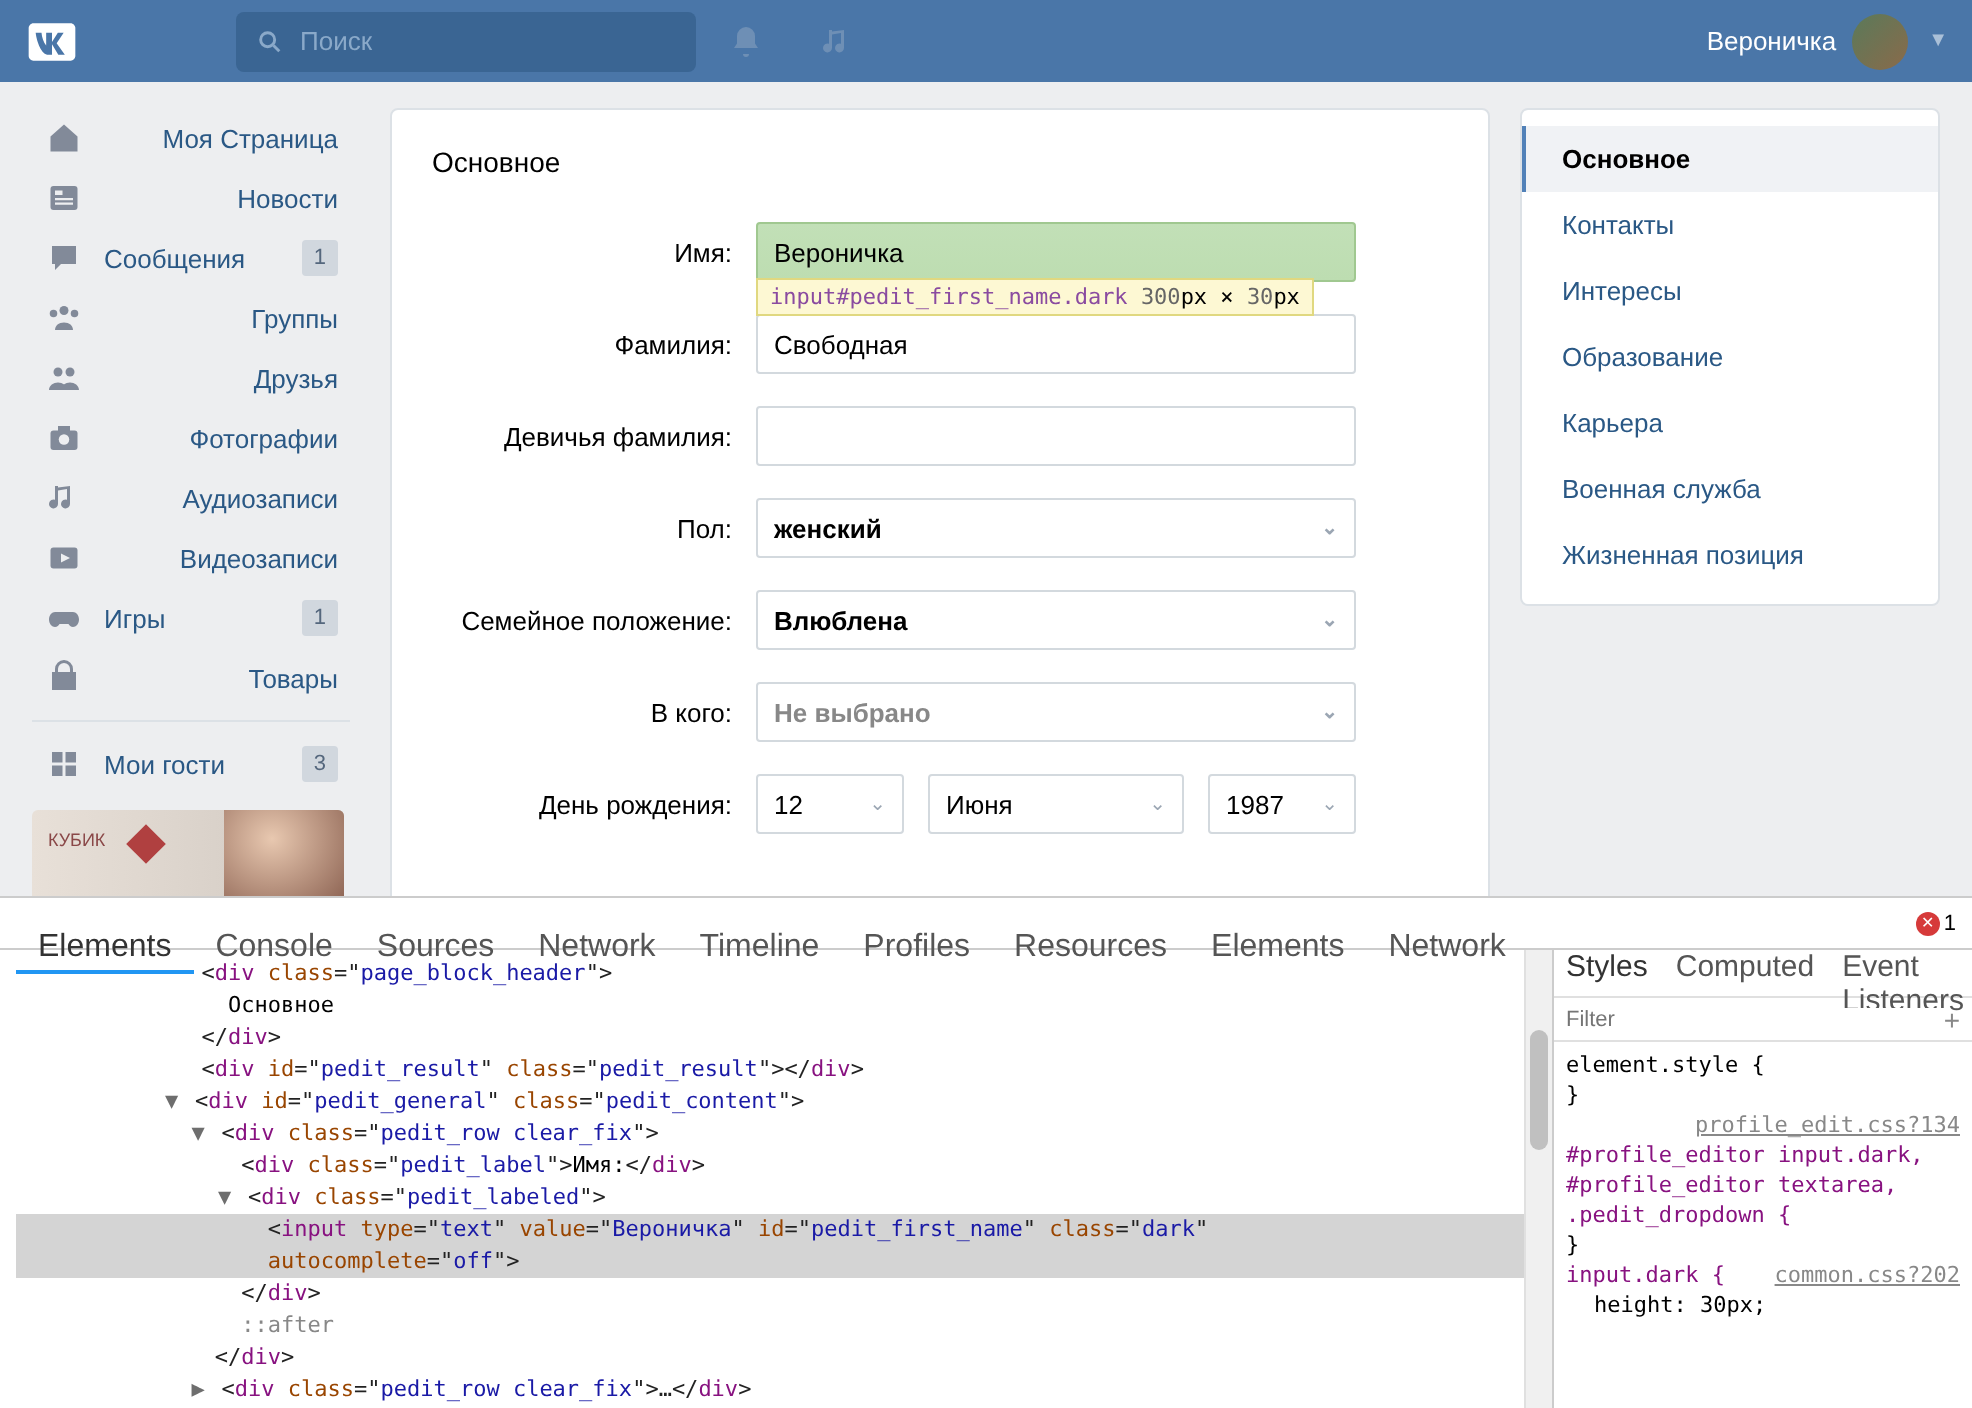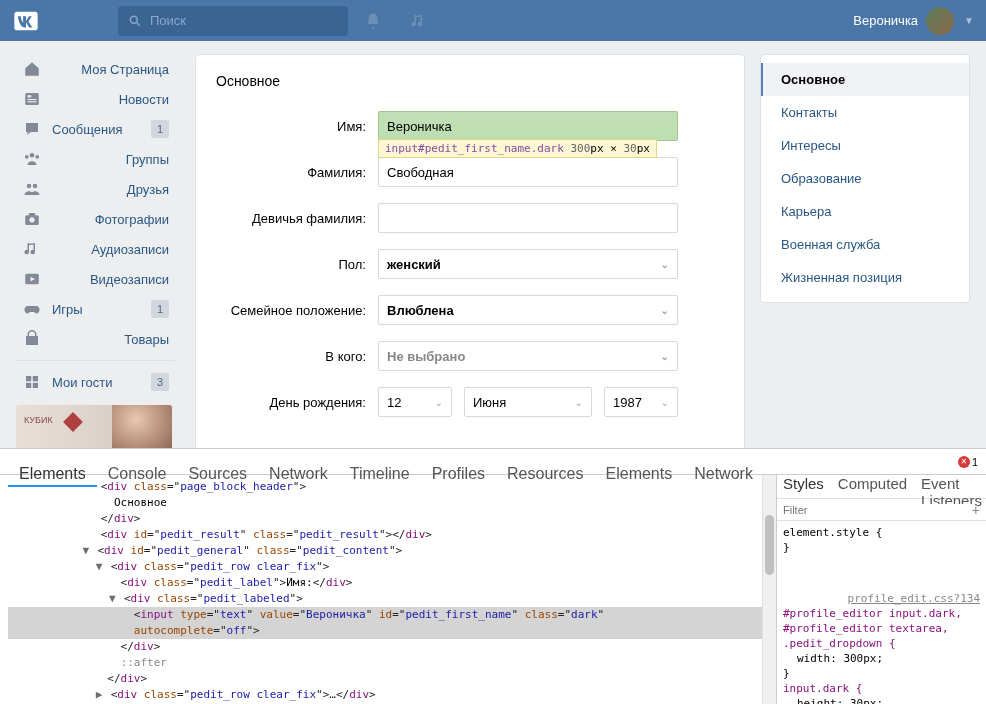--- a/index.html
+++ b/index.html
@@ -67,21 +67,21 @@
 .dt-scroll { width: 14px; background: #f0f0f0; border-left: 1px solid #e0e0e0; position: relative; }
 .dt-thumb { position: absolute; left: 2px; right: 2px; top: 40px; height: 60px; background: #c0c0c0; border-radius: 6px; }
 .dt-styles { width: 210px; border-left: 1px solid #ccc; display: flex; flex-direction: column; overflow: hidden; font-family: -apple-system, Arial, sans-serif; }
 .dt-styles-tabs { height: 24px; display: flex; border-bottom: 1px solid #e0e0e0; font-size: 15px; align-items: flex-start; padding: 0 6px; gap: 14px; color: #555; }
 .dt-styles-tabs .active { color: #333; }
 .dt-styles-more { margin-left: auto; }
 .dt-filter { height: 22px; border-bottom: 1px solid #e0e0e0; display: flex; align-items: center; padding: 0 6px; }
 .dt-filter input { border: none; outline: none; font-size: 11px; color: #888; flex: 1; }
 .dt-plus { color: #888; font-size: 14px; }
 .dt-rules { flex: 1; padding: 4px 6px; font-family: Menlo, monospace; font-size: 11px; line-height: 15px; overflow: hidden; }
-.dt-rule-src { float: right; color: #888; text-decoration: underline; margin-top: 36px; }
+.dt-rule-src { float: right; color: #888; text-decoration: underline; }
 .dt-prop { padding-left: 14px; }
 
 .tag { color: #881280; }
 .attr { color: #994500; }
 .val { color: #1a1aa6; }
 .txt { color: #000; }
 .pseudo { color: #888; }
 .css-sel { color: #881280; }
 .css-prop { color: #000; }
 .css-val { color: #000; }
@@ -363,20 +363,19 @@
       </div>
       <div class="dt-rules">
         <div><span>element.style {</span></div>
         <div><span>}</span></div>
         <div>
             <span class="dt-rule-src">profile_edit.css?134</span>
           </div>
         <div><span class="css-sel">#profile_editor input.dark,</span></div>
         <div><span class="css-sel">#profile_editor textarea,</span></div>
         <div><span class="css-sel">.pedit_dropdown {</span></div>
-        <div class="dt-prop"><span class="css-prop">width</span><span>: </span><span class="css-val">300px</span><span>;</span></div>
         <div><span>}</span></div>
         <div><span class="dt-rule-src">common.css?202</span><span class="css-sel">input.dark {</span></div>
         <div class="dt-prop"><span class="css-prop">height</span><span>: </span><span class="css-val">30px</span><span>;</span></div>
       </div>
     </div>
   </div>
 </div>
 
 </body></html>

